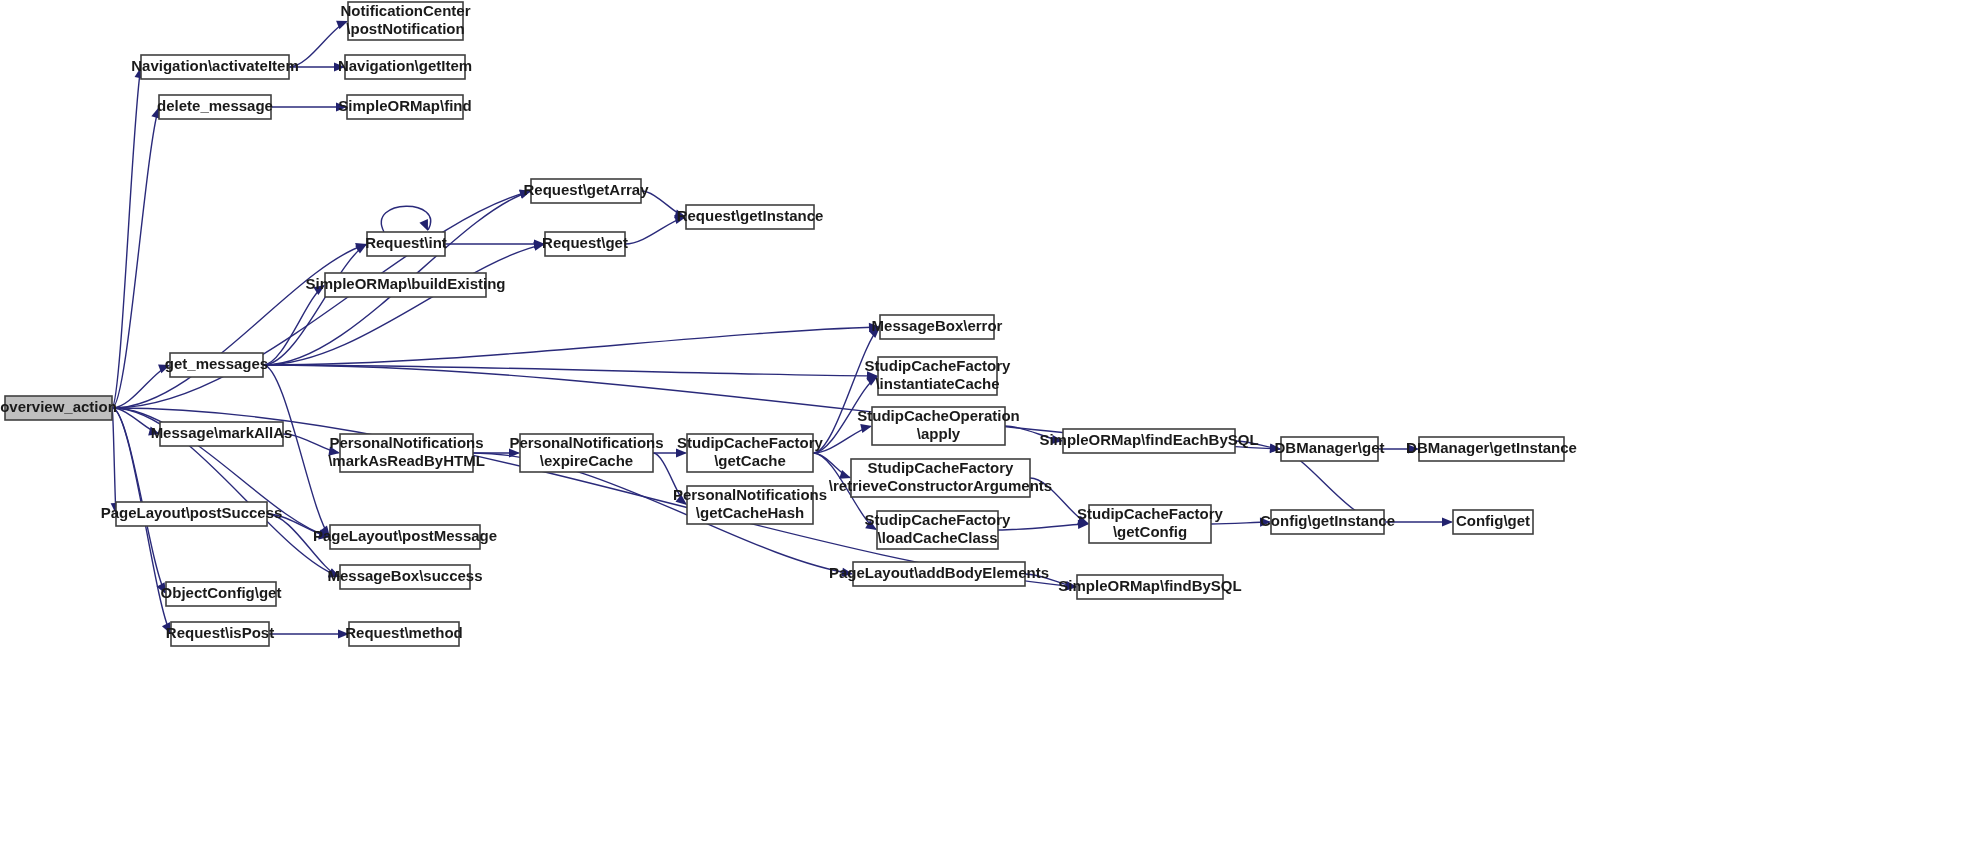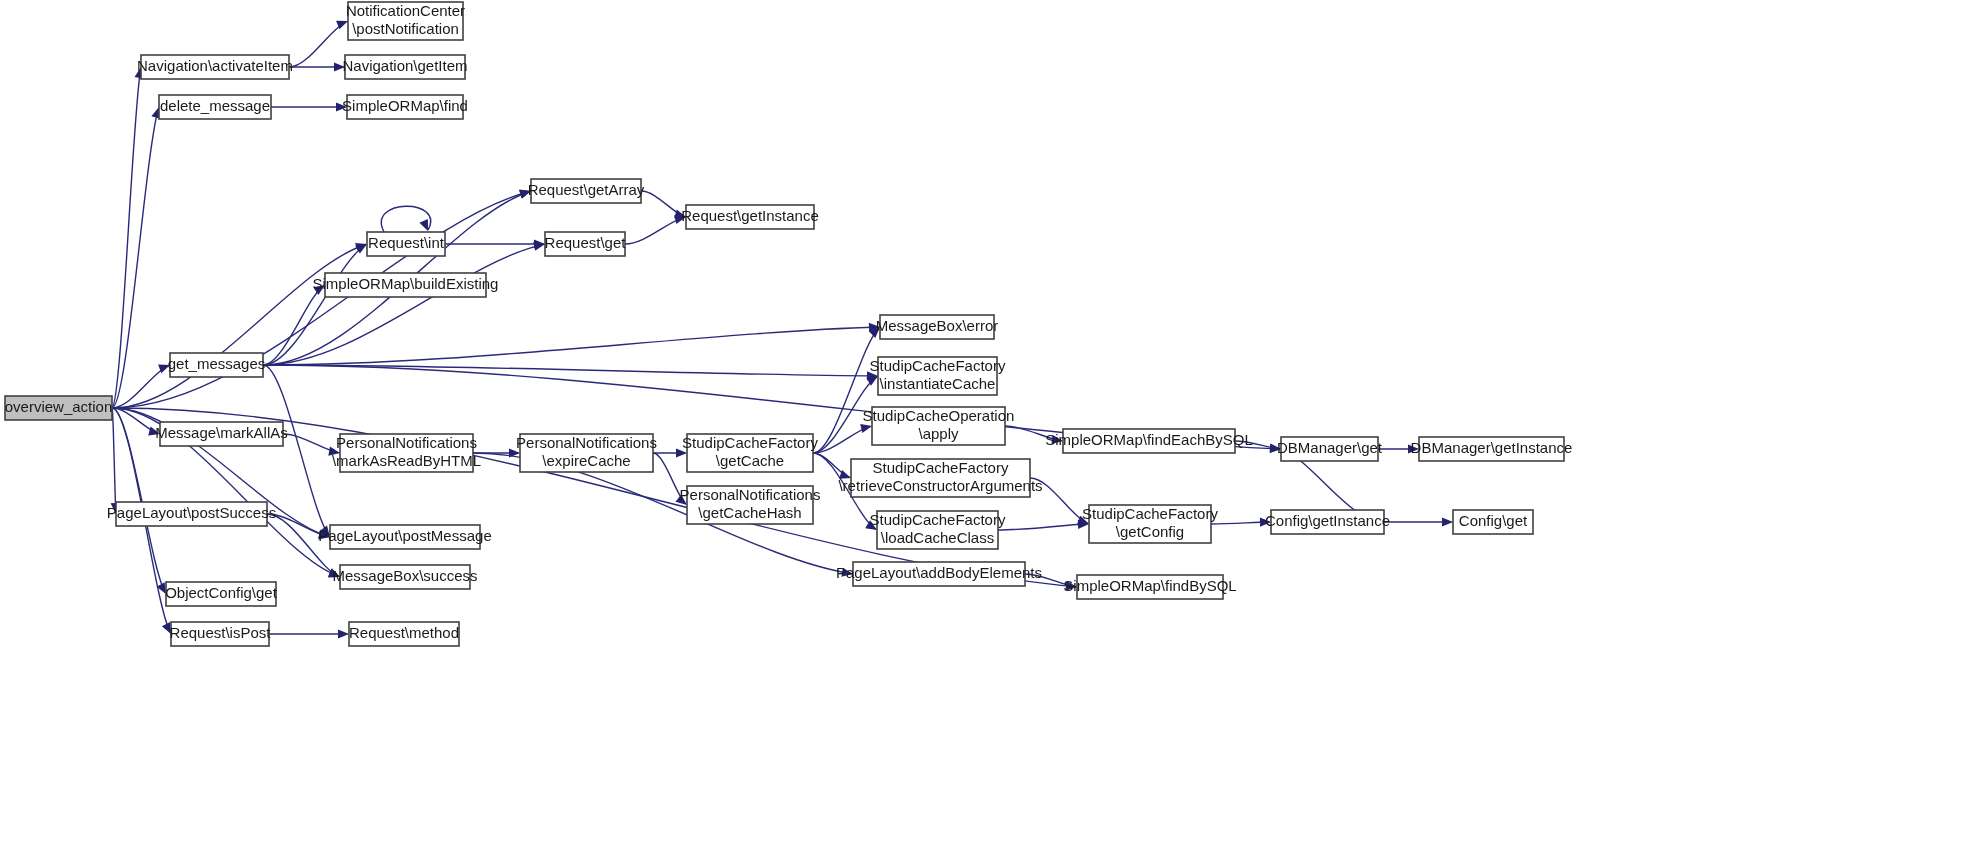--- a/index.html
+++ b/index.html
@@ -6,20 +6,21 @@
     margin: 0;
     padding: 0;
     background: #ffffff;
   }
   #canvas-wrap {
     position: relative;
     width: 1987px;
     height: 846px;
     background: #ffffff;
     overflow: hidden;
+    font-weight: bold;
   }
   svg#graph {
     display: block;
     width: 1987px;
     height: 846px;
     font-family: "Liberation Sans", sans-serif;
   }
   .node-box {
     fill: #ffffff;
     stroke: #404040;

